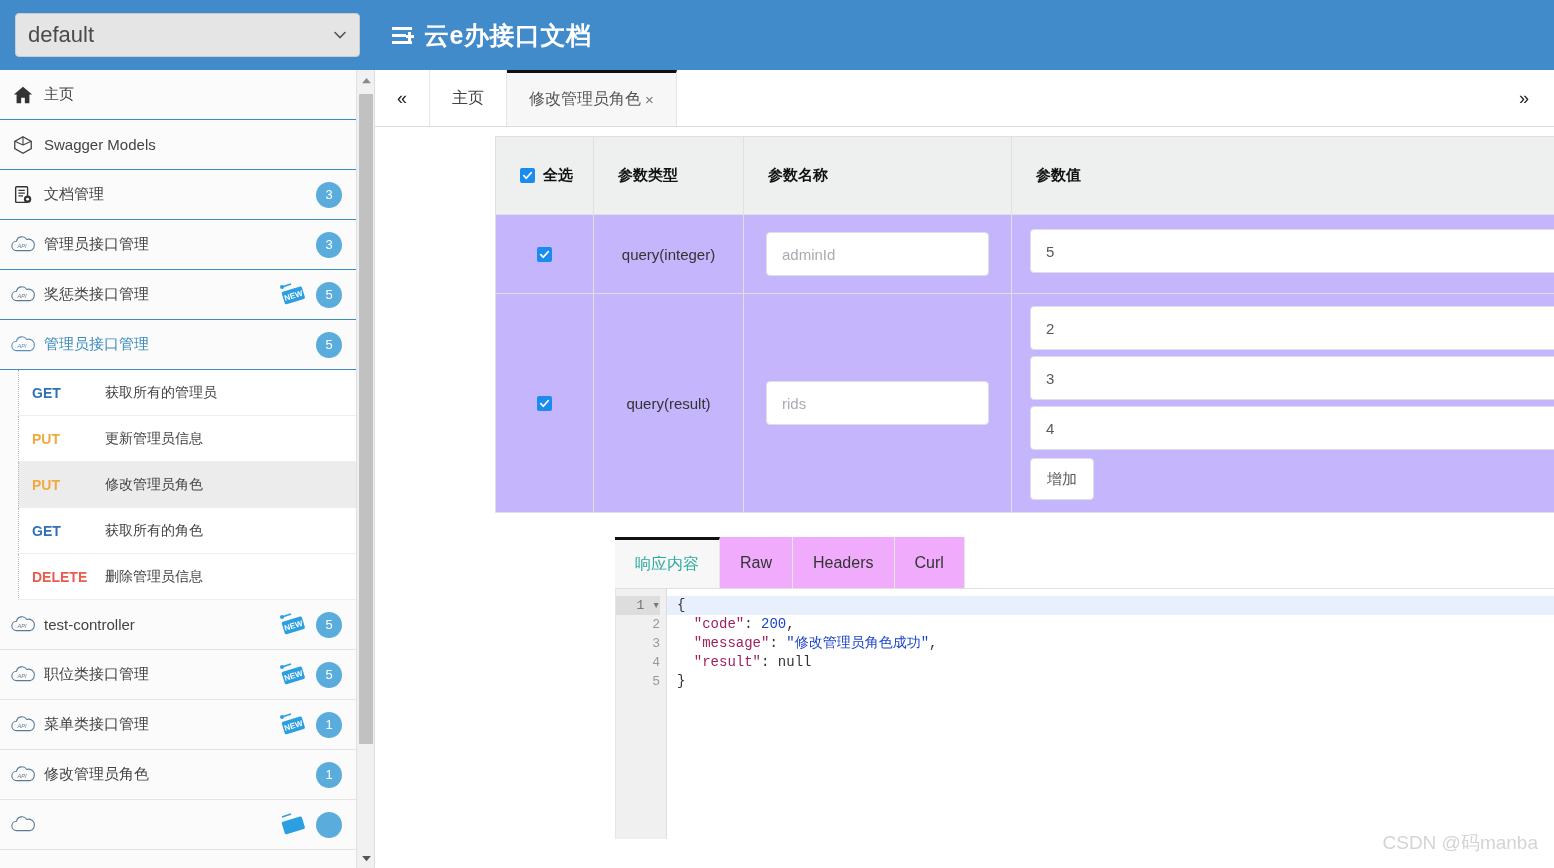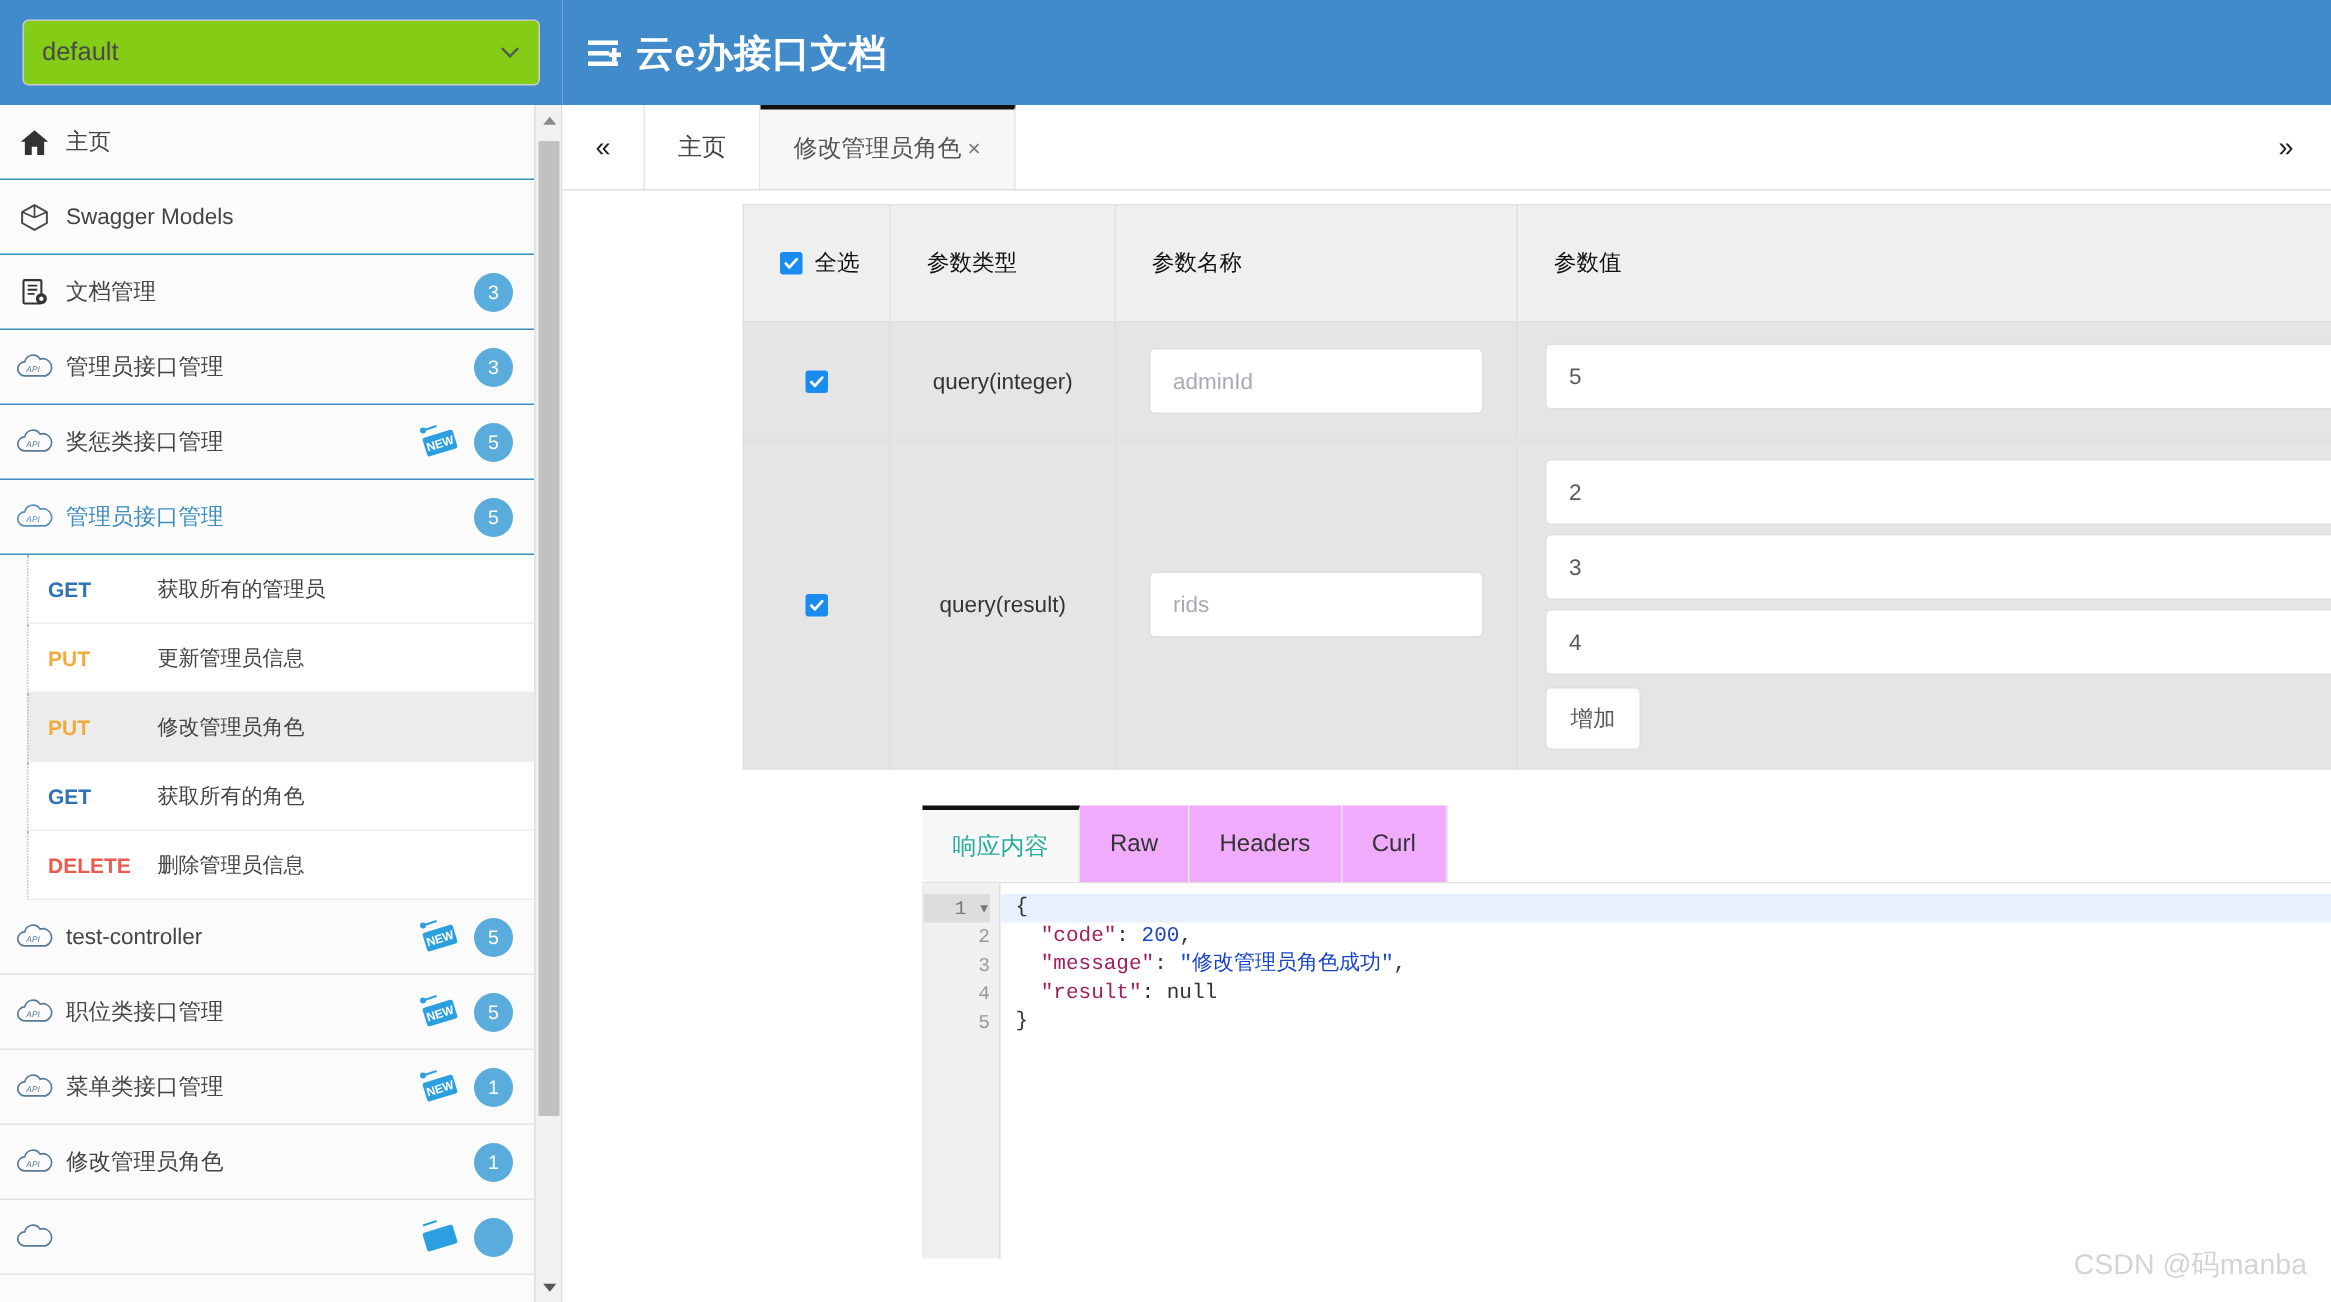--- a/index.html
+++ b/index.html
@@ -16,26 +16,26 @@
 
   
   .topbar-left {
     position: absolute; left: 0; top: 0; width: 375px; height: 70px;
     background: #418bca;
     display: flex; align-items: center; justify-content: center;
   }
   .select-wrap { position: relative; width: 345px; height: 44px; }
   .select-box {
     width: 100%; height: 100%;
-    background: #84cc16;
+    background: #e5e5e5;
     border: 1px solid #ccc;
     border-radius: 4px;
     display: flex; align-items: center;
     padding: 0 12px;
-    font-size: 17px; color: #4a4a4a;
+    font-size: 22px; color: #4a4a4a;
   }
   .select-caret {
     position: absolute; right: 14px; top: 50%; transform: translateY(-50%);
     width: 12px; height: 12px;
   }
   .select-caret svg { display: block; }
 
   
   .topbar-right {
     position: absolute; left: 375px; top: 0; right: 0; height: 70px;
@@ -143,25 +143,25 @@
 
   
   .panel { padding: 0 0 0 120px; }
   table.params {
     width: 1434px; border-collapse: collapse; table-layout: fixed;
     margin-top: 9px;
   }
   table.params th {
     background: #eeefef; border: 1px solid #e0e0e0;
     font-size: 15px; color: #111; text-align: left;
-    padding: 0 0 0 24px; height: 78px; font-weight: normal;
+    padding: 0 0 0 24px; height: 78px; font-weight: bold;
   }
   table.params td {
     border: 1px solid #e0e0e0; padding: 0;
-    vertical-align: middle; background: #e5e5e5;
+    vertical-align: middle; background: #c4b5fd;
   }
   .col-sel { width: 98px; }
   .col-type { width: 150px; }
   .col-name { width: 268px; }
   th.col-sel { padding-left: 20px; }
   .th-sel-inner { display: flex; align-items: center; gap: 8px; }
 
   .cell-center { text-align: center; }
   .cell-type { text-align: center; font-size: 15px; color: #333; }
 

